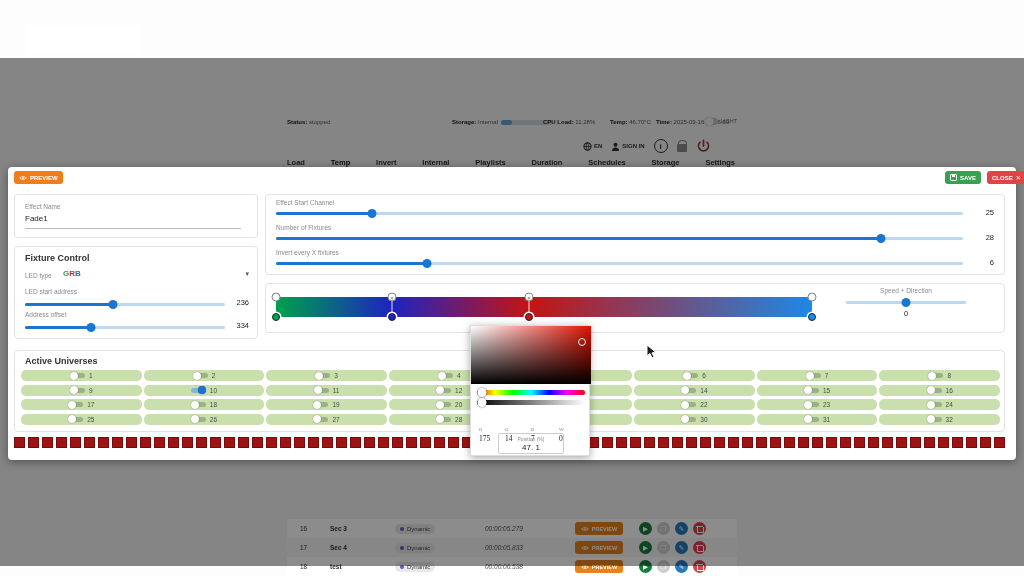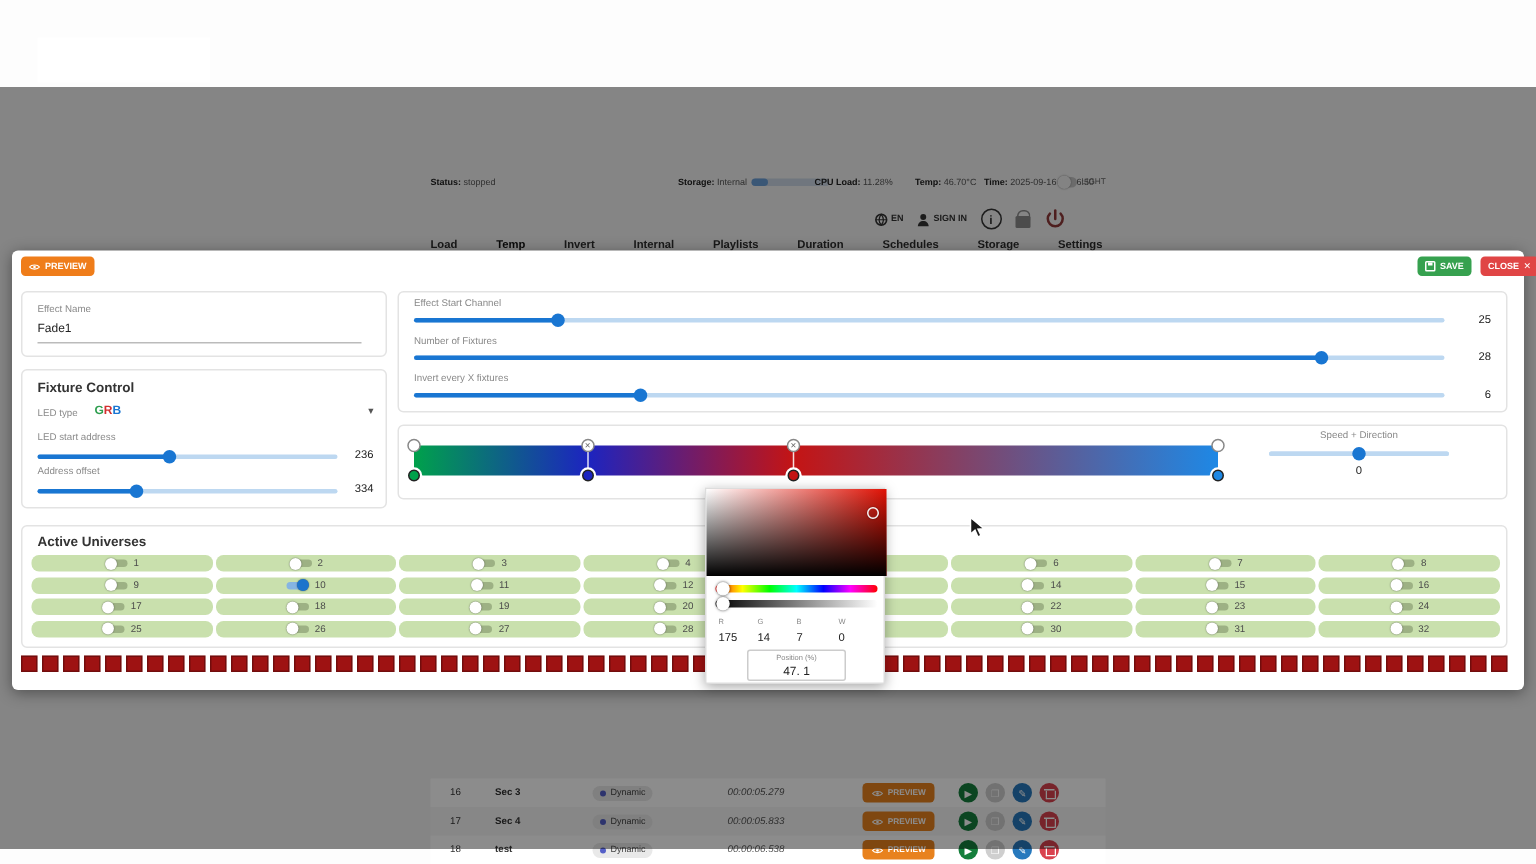--- a/index.html
+++ b/index.html
@@ -108,21 +108,21 @@
   
   #picker { position:absolute; left:462px; top:158px; width:120px; height:131px; background:#fff; border:1px solid #ddd; box-shadow:0 2px 8px rgba(0,0,0,.35); z-index:30; }
   #sat-square { position:absolute; left:0; top:0; width:120px; height:58px;
       background:linear-gradient(to bottom, rgba(0,0,0,0) 0%, #000 100%),
                  linear-gradient(to right, #fff 0%, #e01205 100%); }
   #sat-cursor { position:absolute; left:107px; top:12px; width:8px; height:8px; border:1.5px solid #f5f5f5; border-radius:50%; box-shadow:0 0 1px rgba(0,0,0,.6); }
   .pk-track { position:absolute; left:6px; width:108px; height:5px; border-radius:3px; }
   #hue-track { top:64px; background:linear-gradient(90deg,#f00 0%,#ff0 16.6%,#0f0 33.3%,#0ff 50%,#00f 66.6%,#f0f 83.3%,#f00 100%); }
   #white-track { top:74px; background:linear-gradient(90deg,#000,#fff); }
   .pk-thumb { position:absolute; top:-2.5px; width:9px; height:9px; background:#fff; border-radius:50%; box-shadow:0 0 2px rgba(0,0,0,.7); transform:translateX(-50%); }
-  .pk-ch { position:absolute; top:86px; width:24px; }
+  .pk-ch { position:absolute; top:101px; width:24px;font-family:Liberation Serif, serif; }
   .pk-ch .l { font-size:5px; color:#888; }
   .pk-ch .v { font-size:7.5px; color:#222; margin-top:2px; }
   #pos-box { position:absolute; left:27px; top:107px; width:66px; height:21px; border:1px solid #ccc; border-radius:2px; text-align:center; }
   #pos-label { font-size:5px; color:#888; margin-top:1.5px; }
   #pos-value { font-size:8px; color:#222; margin-top:1px; }
 
   
   .eye-svg { width:8px; height:6px; }
   .floppy { position:relative; width:7px; height:7px; border:1px solid #fff; border-radius:1px; }
   .floppy:before { content:""; position:absolute; left:1px; top:0; width:3px; height:2px; background:#fff; }

